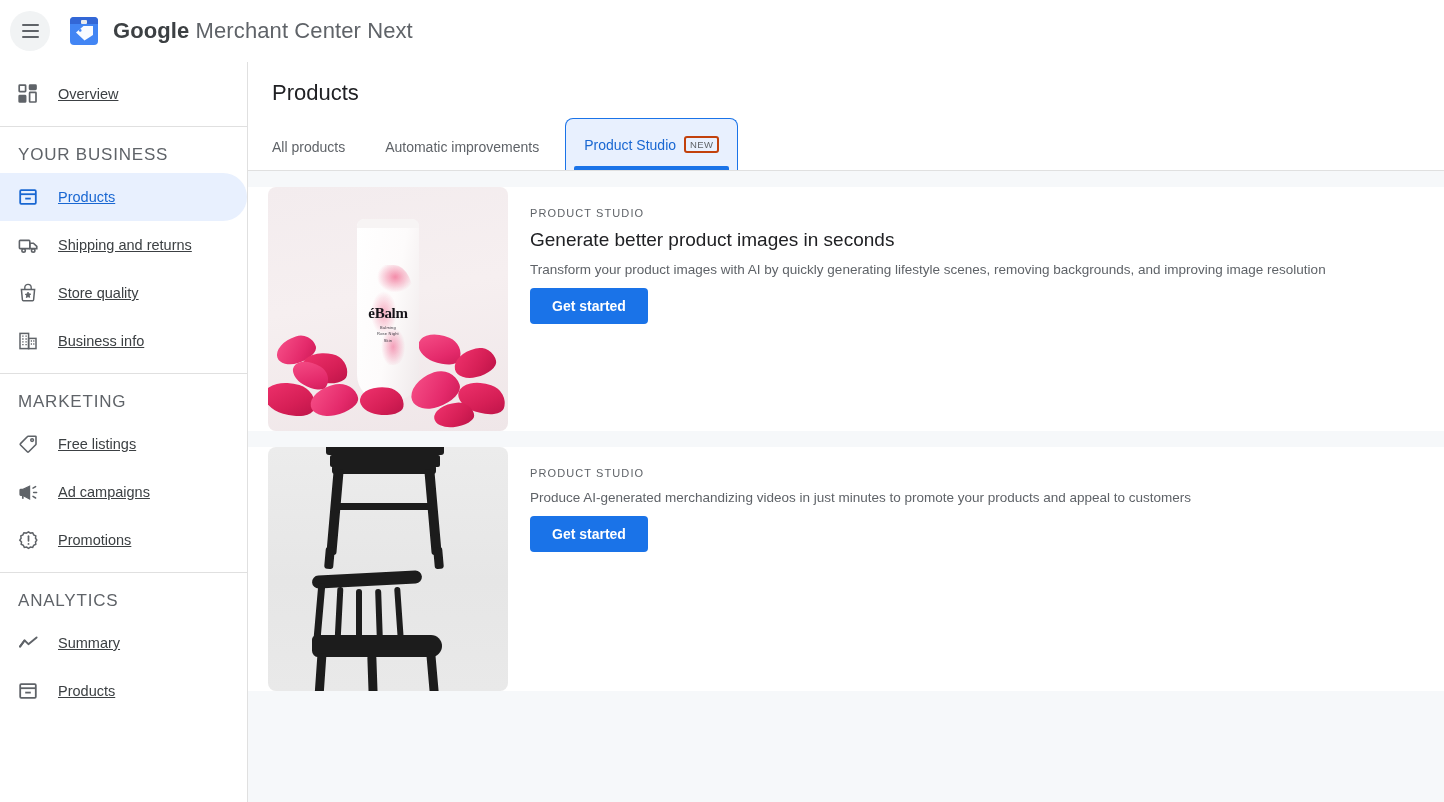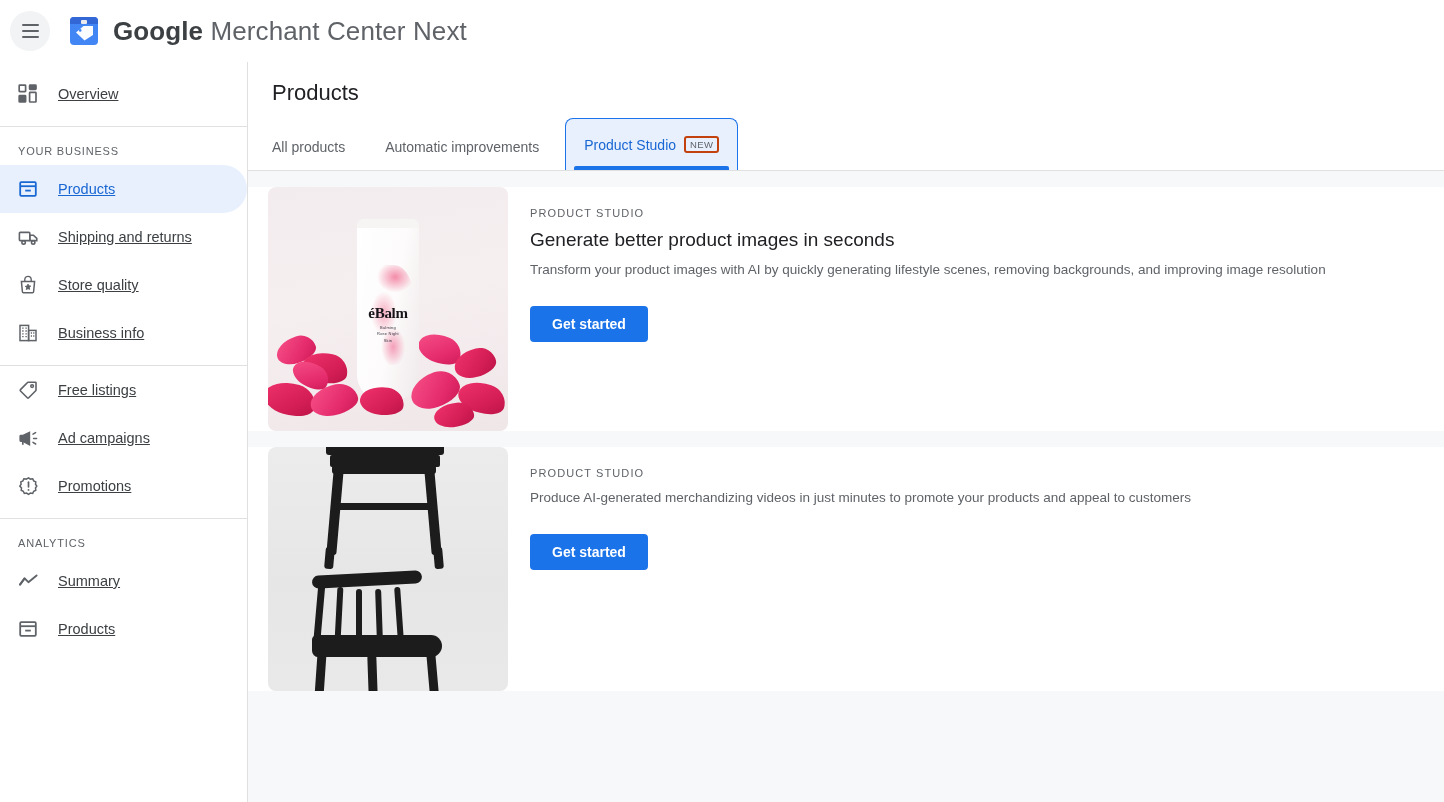--- a/index.html
+++ b/index.html
@@ -53,21 +53,21 @@
     background: #3367d6;
   }
   .brand-icon .clip {
     position: absolute; top: 3px; left: 11px;
     width: 6px; height: 4px; border-radius: 1px;
     background: #e8eaed;
   }
   .brand-icon svg { position: absolute; top: 8px; left: 4px; }
   .brand-title {
     margin-left: 15px;
-    font-size: 26px;
+    font-size: 22px;
     color: #5f6368;
     letter-spacing: 0.1px;
     white-space: nowrap;
   }
   .brand-title .g-bold { color: #3c4043; font-weight: bold; }
 
   
   .body-wrap {
     display: flex;
     height: 740px;
@@ -115,21 +115,21 @@
     color: #1967d2;
     font-weight: 500;
   }
   .nav-item.active .nav-ico { color: #1967d2; }
   .nav-divider {
     height: 1px;
     background: #e0e0e0;
     margin: 8px 0 0 0;
   }
   .nav-section {
-    font-size: 11px;
+    font-size: 17px;
     letter-spacing: 0.8px;
     color: #5f6368;
     padding: 18px 0 8px 18px;
     text-transform: uppercase;
   }
 
   
   .main {
     flex: 1;
     background: #f6f8fa;
@@ -233,21 +233,21 @@
     margin-top: 10px;
     font-weight: 400;
   }
   .card-desc {
     font-size: 13.5px;
     color: #5f6368;
     margin-top: 10px;
     line-height: 1.4;
   }
   .btn-primary {
-    margin-top: 26px;
+    margin-top: 8px;
     background: #1a73e8;
     color: #ffffff;
     font-size: 14px;
     font-weight: bold;
     border: none;
     border-radius: 4px;
     height: 36px;
     padding: 0 22px;
     cursor: pointer;
     font-family: "Liberation Sans", sans-serif;
@@ -401,20 +401,21 @@
           <rect x="2" y="2.4" width="8.6" height="15.2"></rect>
           <rect x="10.6" y="7.4" width="7.4" height="10.2"></rect>
           <path d="M4.2 5.2h1.4M7.4 5.2h1.4M4.2 8h1.4M7.4 8h1.4M4.2 10.8h1.4M7.4 10.8h1.4M4.2 13.6h1.4M7.4 13.6h1.4M12.8 10h1.2M15.2 10h1.2M12.8 13h1.2M15.2 13h1.2" stroke-width="1.3"></path>
         </svg>
       </span>
       <span class="nav-label">Business info</span>
     </div>
 
     <div class="nav-divider"></div>
 
+    <div class="nav-section">MARKETING</div>
 
     <div class="nav-item">
       <span class="nav-ico">
         <svg width="20" height="20" viewBox="0 0 20 20" fill="none" stroke="currentColor" stroke-width="1.6">
           <path d="M10.2 2.2 H17.4 a.6.6 0 0 1 .6.6 v7.2 a1 1 0 0 1-.3.7 l-7 7a1 1 0 0 1-1.4 0 L2.5 11 a1 1 0 0 1 0-1.4 l7-7a1 1 0 0 1 .7-.4z"></path>
           <circle cx="14.1" cy="6.1" r="1.35"></circle>
         </svg>
       </span>
       <span class="nav-label">Free listings</span>
     </div>

